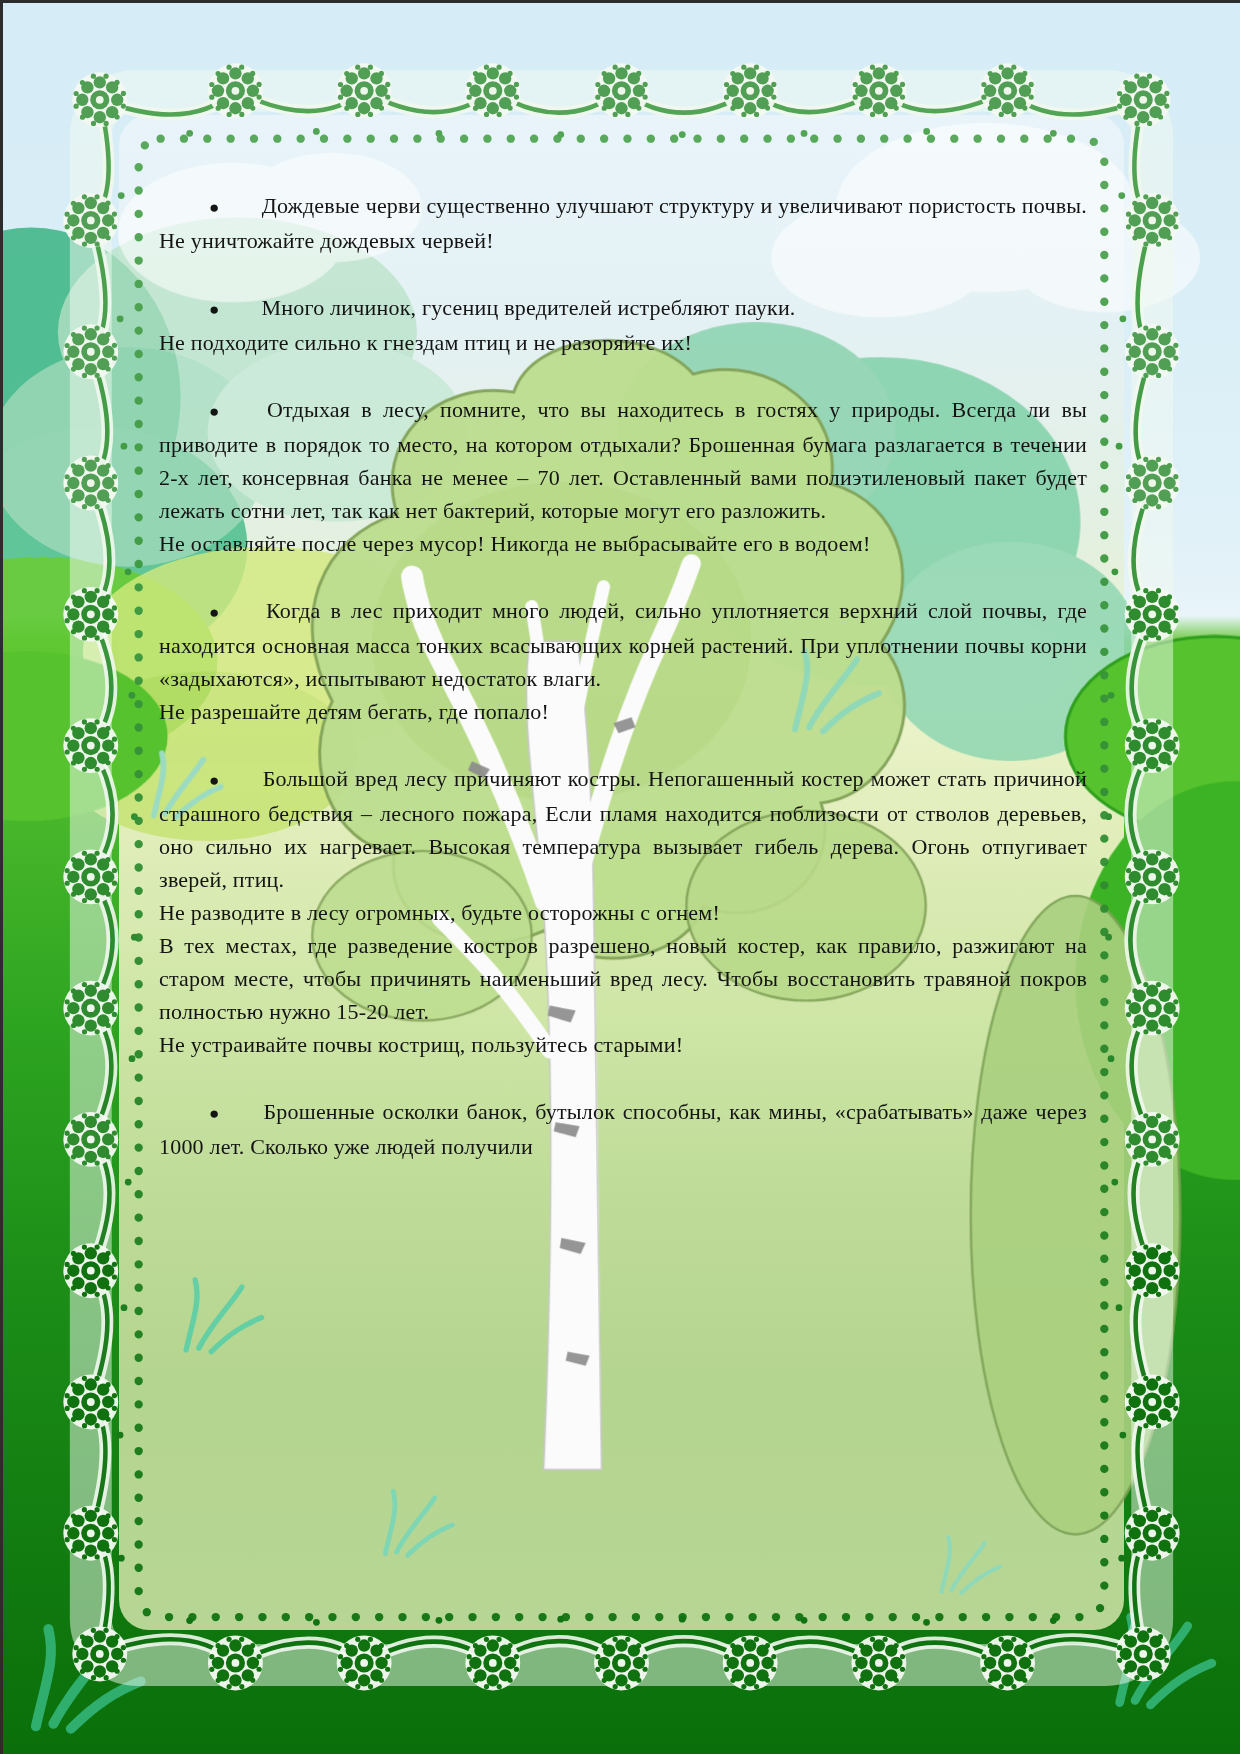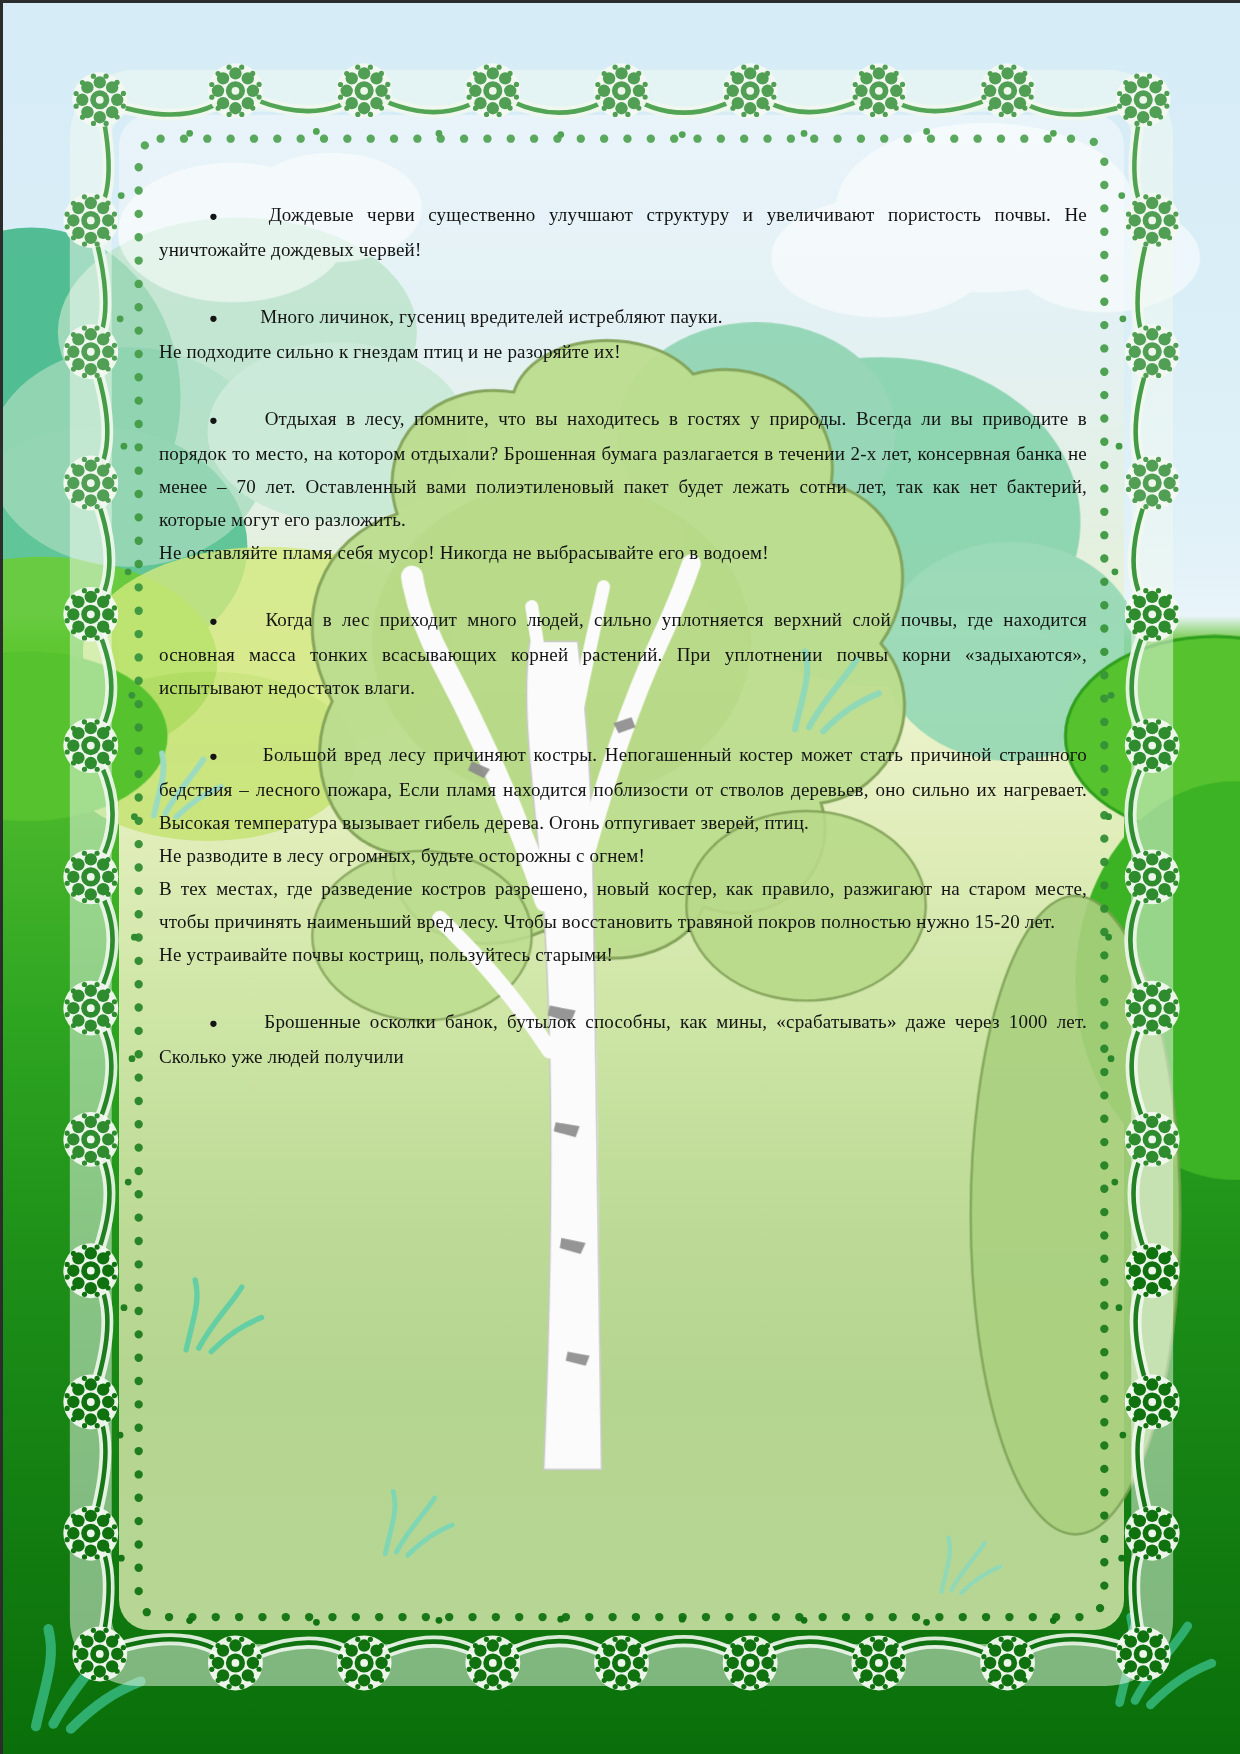--- a/index.html
+++ b/index.html
@@ -20,22 +20,22 @@
   .card-bg{
     position:absolute; left:116px; top:112px; right:116px; bottom:124px;
     border-radius:30px; z-index:1;
     background:linear-gradient(180deg,
       #e8f4fa 0%, #e4f1f4 14%, #e3f0e2 27%, #ecf4cd 38%,
       #e0edb9 48%, #cde5a5 60%, #bedb97 72%, #b4d58f 84%, #b7d695 100%);
   }
   svg.scene{ position:absolute; inset:0; z-index:2; }
   svg.lace { position:absolute; inset:0; z-index:4; }
   .text{
-    position:absolute; left:156px; top:195px; width:928px; z-index:5;
-    color:#141414; font-size:19px; line-height:33px;
+    position:absolute; left:156px; top:186px; width:928px; z-index:5;
+    color:#141414; font-size:22px; line-height:33px;
     text-align:justify; letter-spacing:0.2px;
   }
   .text p{ margin:0; }
   .text p.b{ text-indent:50px; margin-top:34px; }
   .text p.b.first{ margin-top:0; }
   .dot{ font-size:0.78em; margin-right:42px; }
 </style>
 </head>
 <body>
 
@@ -390,23 +390,24 @@
 
   <div class="text">
 
     <p class="b first"><span class="dot">●</span><span>Дождевые черви существенно улучшают структуру и увеличивают пористость почвы. Не уничтожайте дождевых червей!</span></p>
 
     <p class="b"><span class="dot">●</span><span>Много личинок, гусениц вредителей истребляют пауки.</span></p>
 
     <p class="a">Не подходите сильно к гнездам птиц и не разоряйте их!</p>
 
     <p class="b"><span class="dot">●</span><span>Отдыхая в лесу, помните, что вы находитесь в гостях у природы. Всегда ли вы приводите в порядок то место, на котором отдыхали? Брошенная бумага разлагается в течении 2-х лет, консервная банка не менее – 70 лет. Оставленный вами полиэтиленовый пакет будет лежать сотни лет, так как нет бактерий, которые могут его разложить.</span></p>
-    <p class="a">Не оставляйте пламя себя мусор! Никогда не выбрасывайте его в водоем!</p>
+    <p class="a">Не оставляйте после через мусор! Никогда не выбрасывайте его в водоем!</p>
 
     <p class="b"><span class="dot">●</span><span>Когда в лес приходит много людей, сильно уплотняется верхний слой почвы, где находится основная масса тонких всасывающих корней растений. При уплотнении почвы корни «задыхаются», испытывают недостаток влаги.</span></p>
+    <p class="a">Не разрешайте детям бегать, где попало!</p>
 
     <p class="b"><span class="dot">●</span><span>Большой вред лесу причиняют костры. Непогашенный костер может стать причиной страшного бедствия – лесного пожара, Если пламя находится поблизости от стволов деревьев, оно сильно их нагревает. Высокая температура вызывает гибель дерева. Огонь отпугивает зверей, птиц.</span></p>
     <p class="a">Не разводите в лесу огромных, будьте осторожны с огнем!</p>
     <p class="a">В тех местах, где разведение костров разрешено, новый костер, как правило, разжигают на старом месте, чтобы причинять наименьший вред лесу. Чтобы восстановить травяной покров полностью нужно 15-20 лет.</p>
     <p class="a">Не устраивайте почвы кострищ, пользуйтесь старыми!</p>
 
     <p class="b"><span class="dot">●</span><span>Брошенные осколки банок, бутылок способны, как мины, «срабатывать» даже через 1000 лет. Сколько уже людей получили</span></p>
 
   </div>
 </div>

